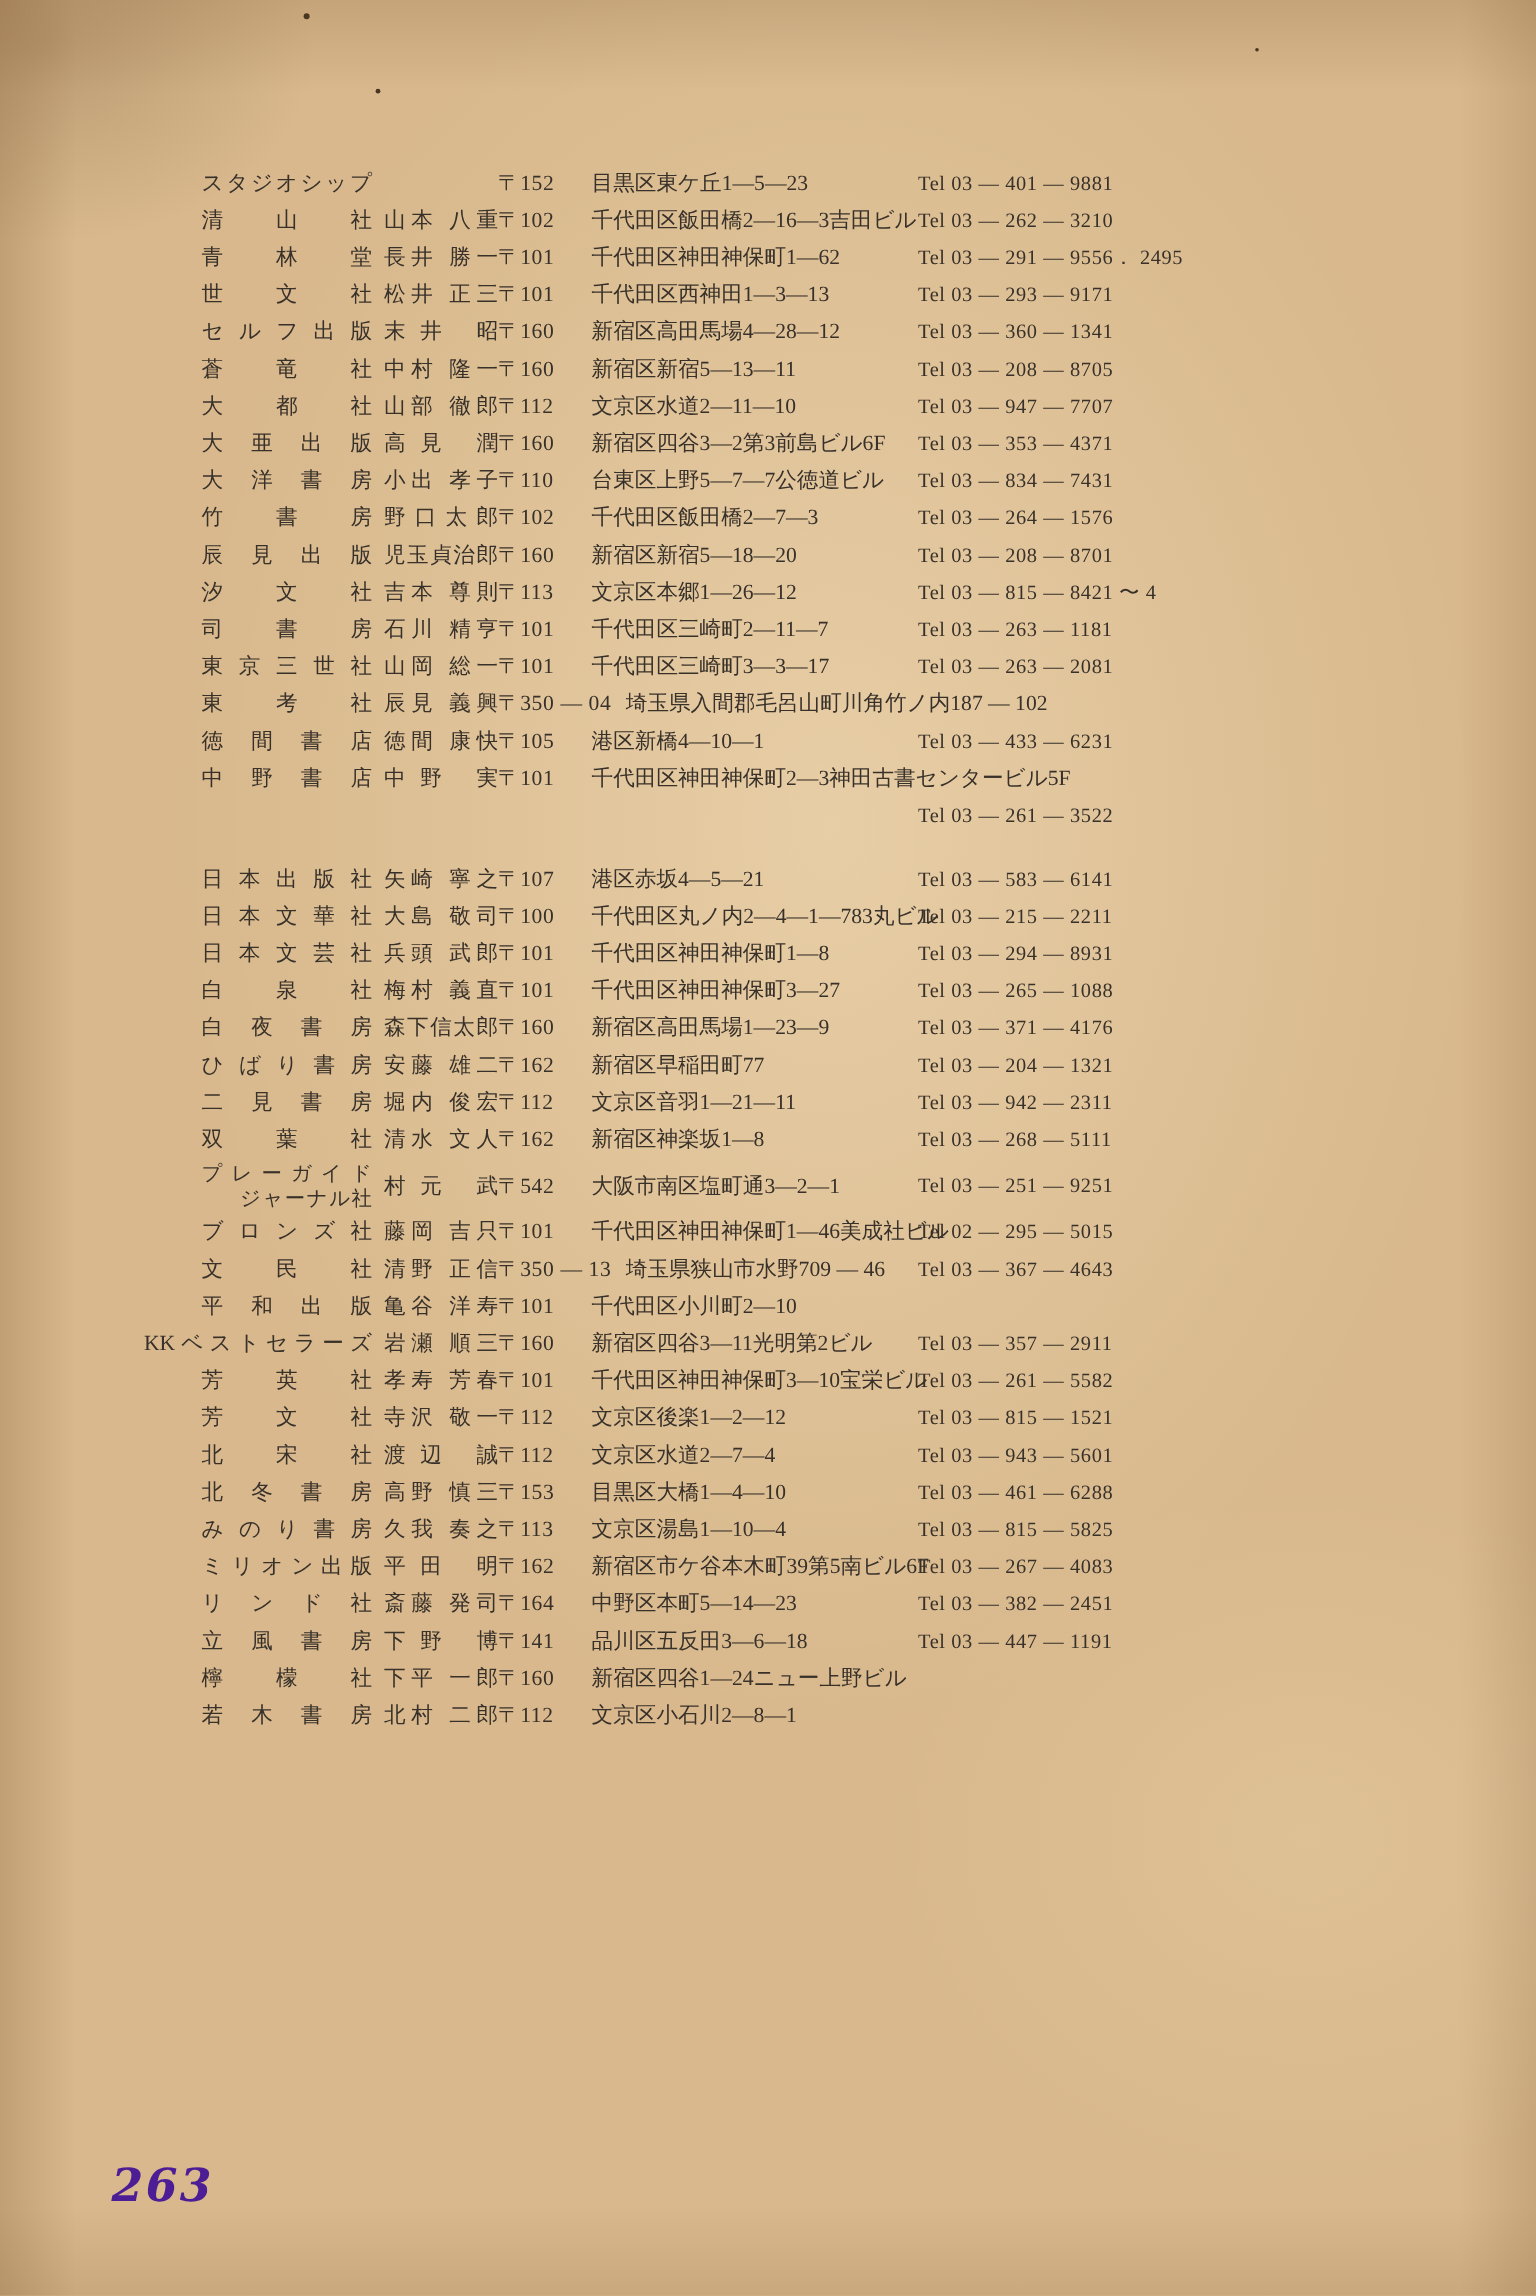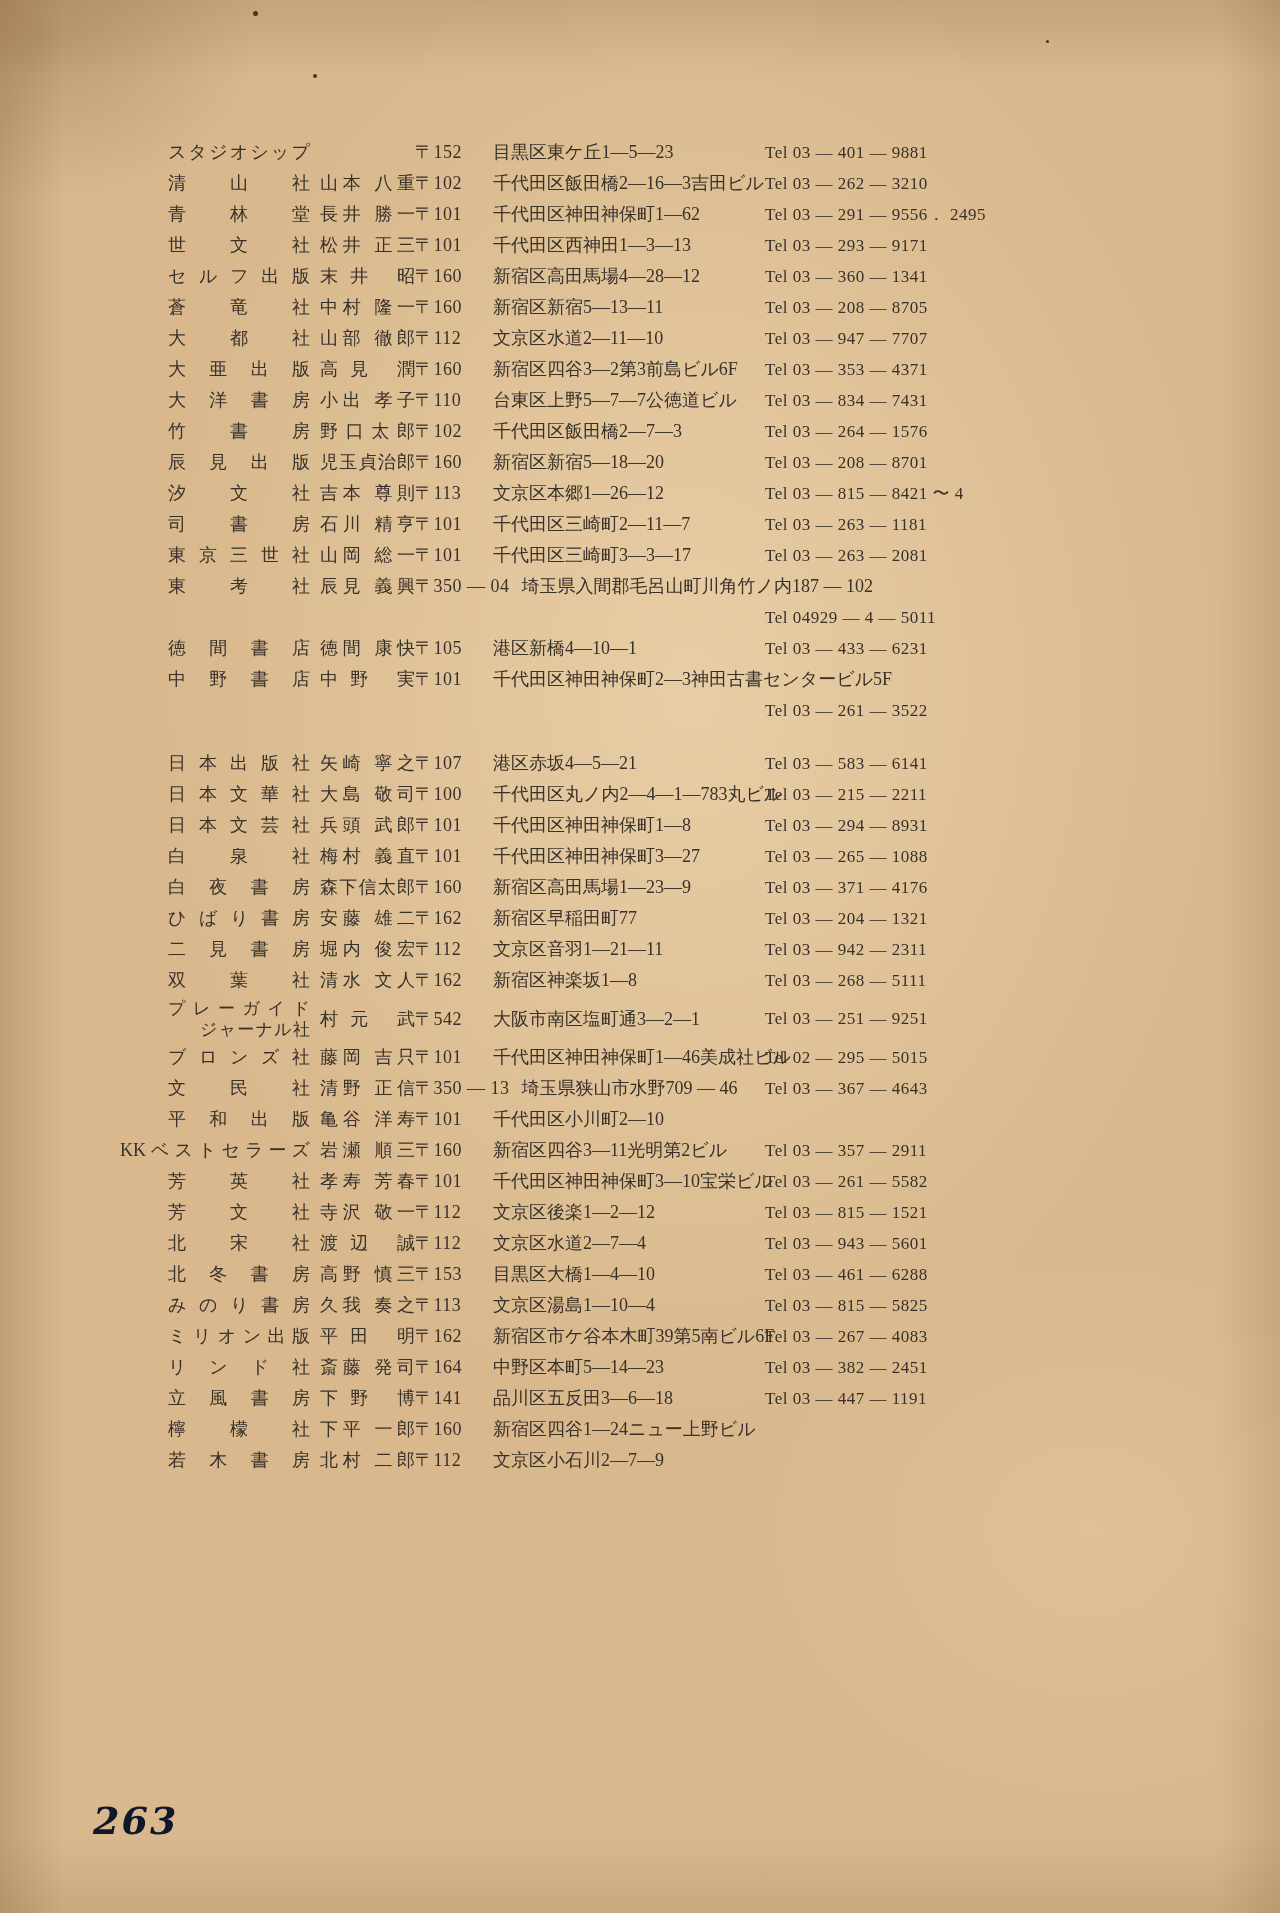--- a/index.html
+++ b/index.html
@@ -66,21 +66,21 @@
   .tel-row { height: 31px; }
   .gap-row { height: 22px; }
   .page-number {
     position: absolute;
     left: 93px; top: 1798px;
     font-family: "DejaVu Serif", serif;
     font-weight: bold;
     font-style: italic;
     font-size: 38px;
     letter-spacing: 2px;
-    color: #0f172a;
+    color: #4c1d95;
   }
   .speck { position: absolute; border-radius: 50%; background: #4a3category520; background: #4a3520; }
   .speck1 { left: 253px; top: 11px; width: 5px; height: 5px; }
   .speck2 { left: 313px; top: 74px; width: 4px; height: 4px; }
   .speck3 { left: 1046px; top: 40px; width: 3px; height: 3px; }
 </style>
 </head>
 <body>
 
 <div class="speck speck1"></div>
@@ -246,23 +246,20 @@
     <div class="cell name">
       <div class="name-line1">東考社</div>
 
     </div>
     <div class="cell person">辰見 義興</div>
     <div class="cell postal">〒350 — 04</div>
     <div class="cell address">埼玉県入間郡毛呂山町川角竹ノ内187 — 102</div>
     <div class="cell tel"></div>
   </div>
 
-  <div class="row tel-row">
-    <div class="cell tel">Tel 04929 — 4 — 5011</div>
-  </div>
 
   <div class="row">
     <div class="cell name">
       <div class="name-line1">徳間書店</div>
 
     </div>
     <div class="cell person">徳間 康快</div>
     <div class="cell postal">〒105</div>
     <div class="cell address">港区新橋4—10—1</div>
     <div class="cell tel">Tel 03 — 433 — 6231</div>
@@ -525,17 +522,17 @@
     <div class="cell address">新宿区四谷1—24ニュー上野ビル</div>
   </div>
 
   <div class="row">
     <div class="cell name">
       <div class="name-line1">若木書房</div>
 
     </div>
     <div class="cell person">北村 二郎</div>
     <div class="cell postal">〒112</div>
-    <div class="cell address">文京区小石川2—7—9</div>
+    <div class="cell address">文京区小石川2—8—1</div>
   </div>
 </div>
 
 <div class="page-number">263</div>
 
 </body></html>

